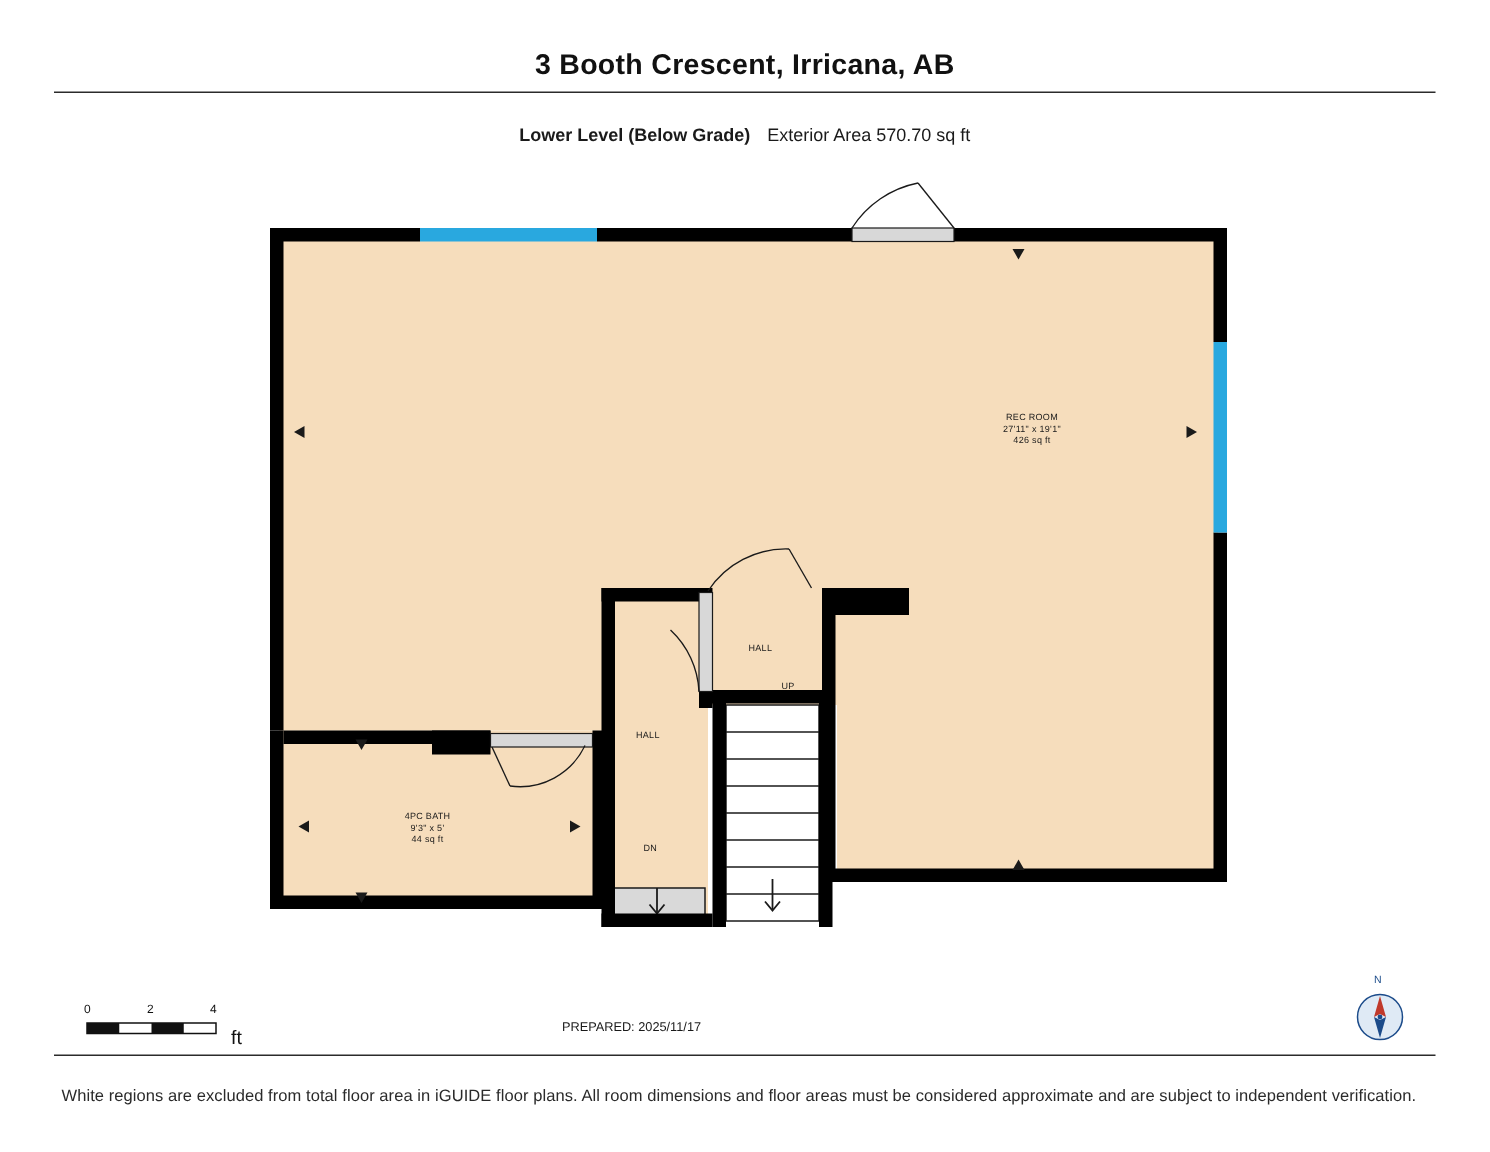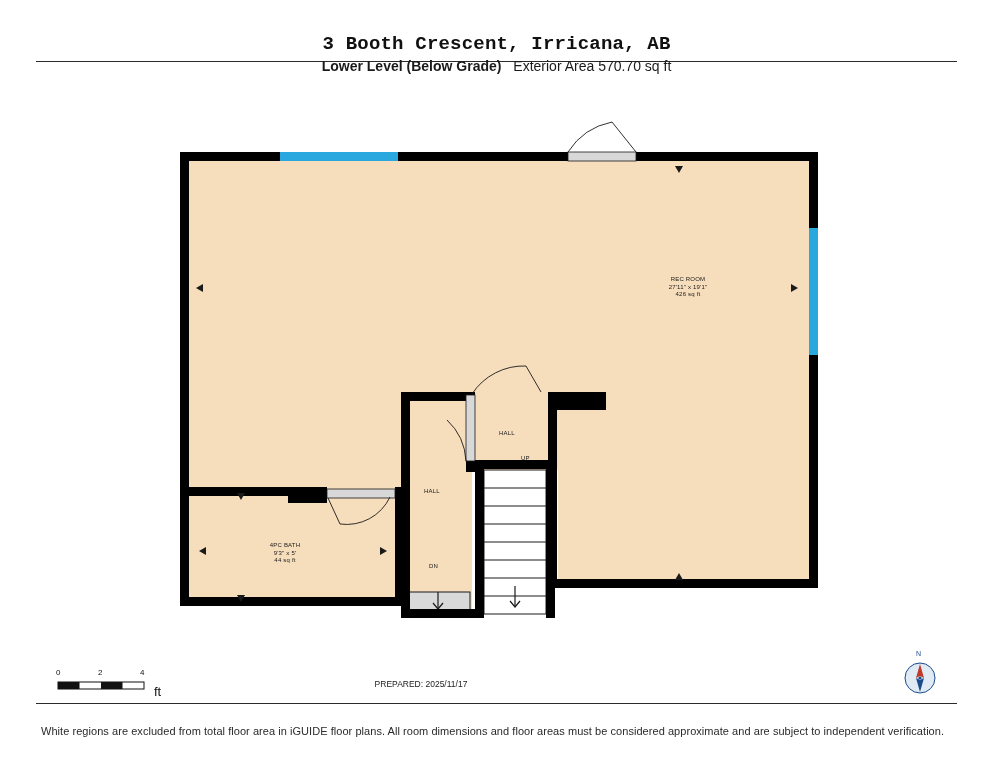--- a/index.html
+++ b/index.html
@@ -24,37 +24,36 @@
   .title {
     position: absolute;
     top: 33px;
     left: 0;
     width: 993px;
     text-align: center;
     font-size: 19px;
     font-weight: bold;
     letter-spacing: 0.2px;
     color: #111111;
-    font-family: Liberation Mono, monospace;
   }
   .title-rule {
     position: absolute;
     top: 61px;
     left: 36px;
     width: 921px;
     height: 1px;
     background: #2b2b2b;
   }
   .subheader {
     position: absolute;
-    top: 57px;
+    top: 81px;
     left: 0;
     width: 993px;
     text-align: center;
-    font-size: 14px;
+    font-size: 12px;
     line-height: 18px;
     color: #1a1a1a;
   }
   .subheader .lvl {
     font-weight: bold;
   }
   .sub-row {
     display: block;
   }
   .sub-inner {

